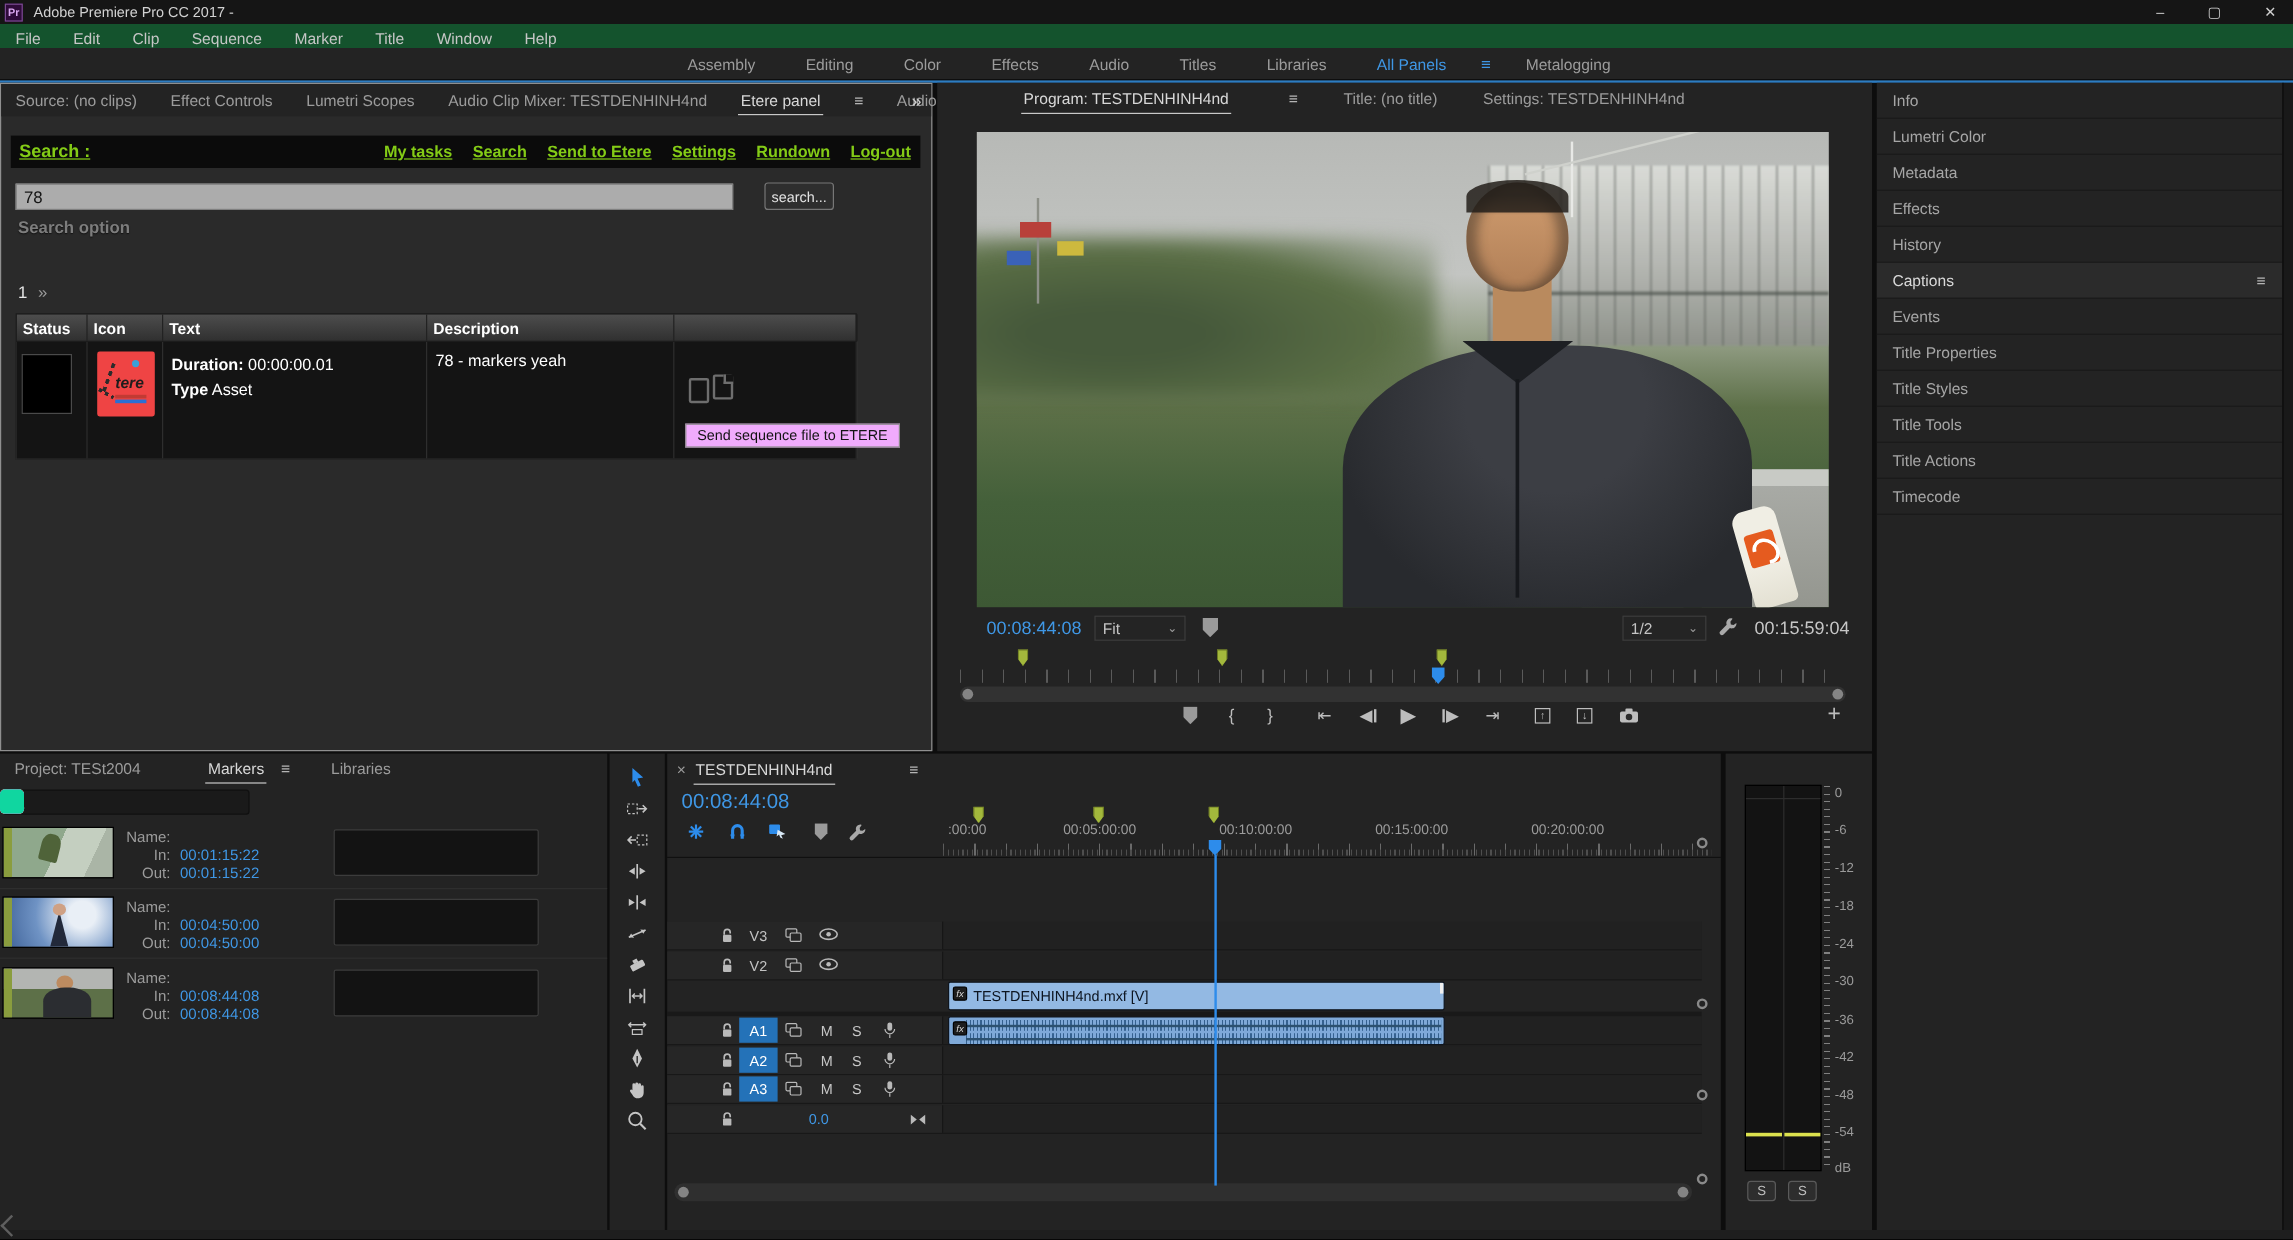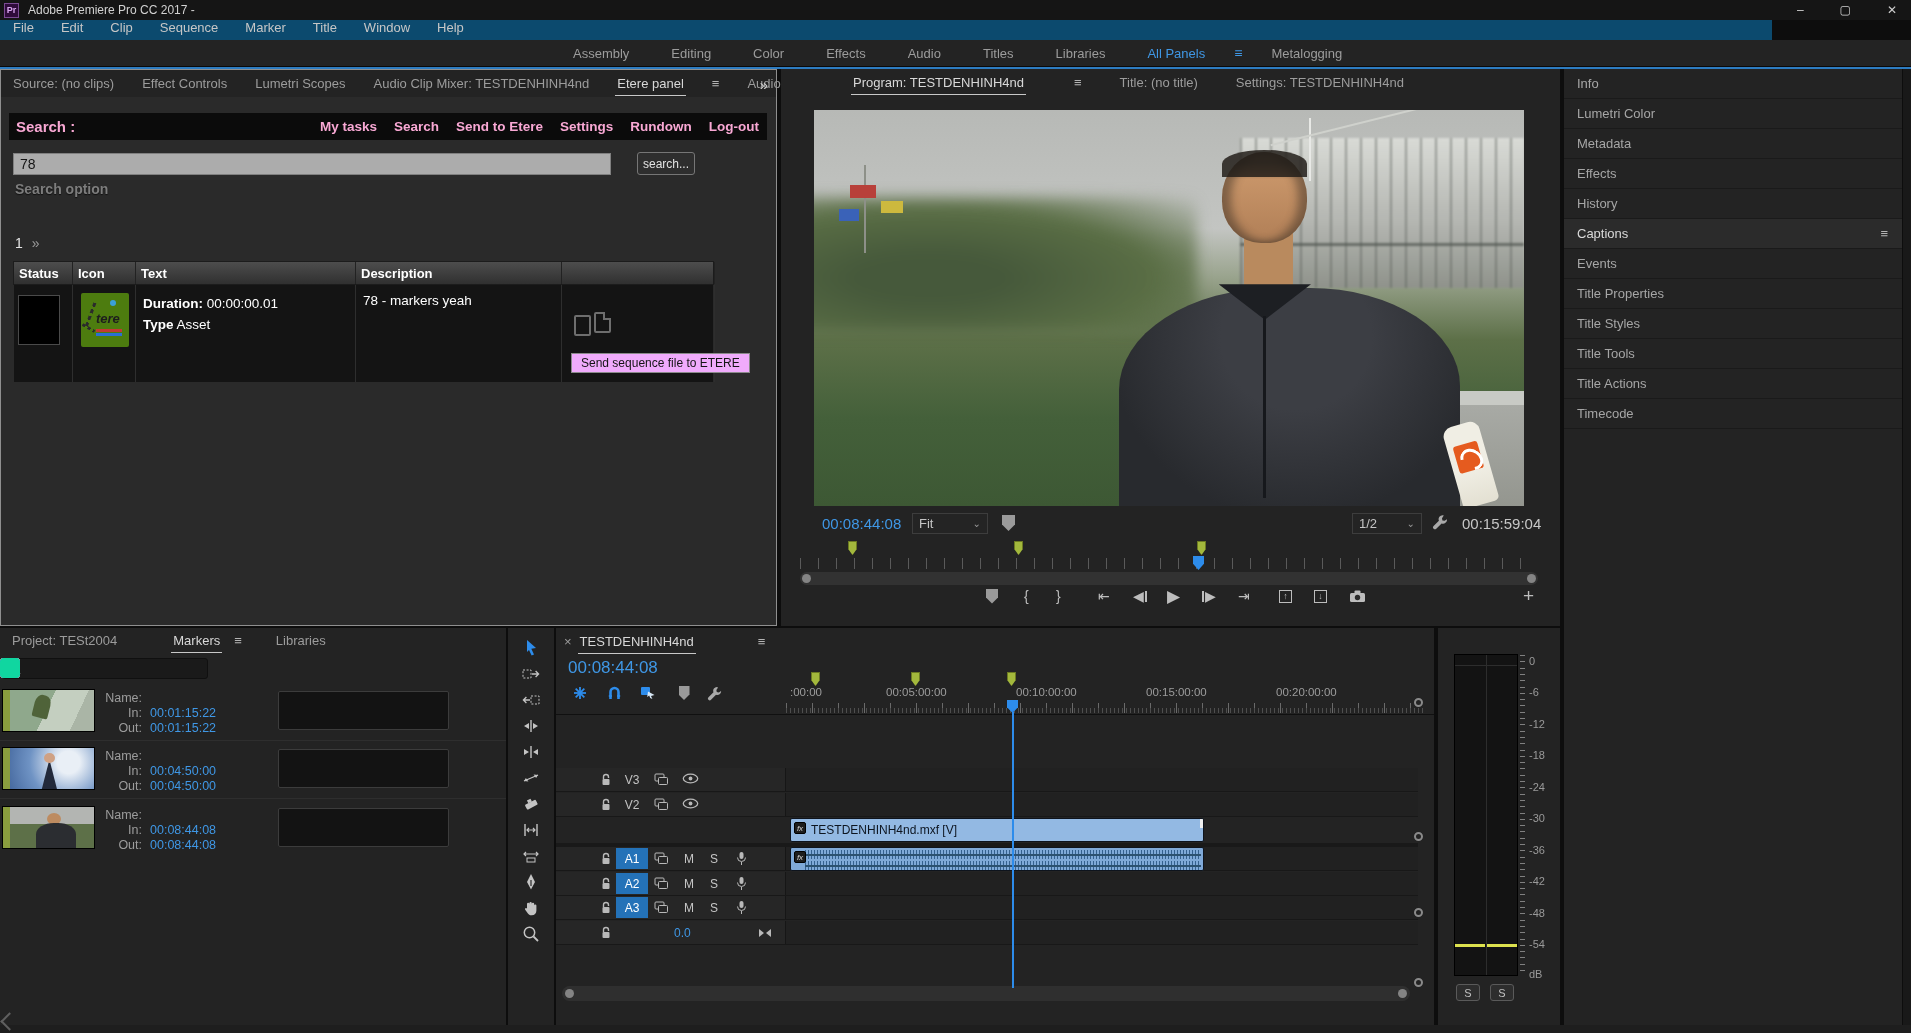--- a/index.html
+++ b/index.html
@@ -11,21 +11,21 @@
   }
   .abs { position:absolute; }
 
   
   .titlebar { left:0; top:0; width:1911px; height:20px; background:#151515; display:flex; align-items:center; }
   .pr-badge { width:15px; height:15px; margin-left:4px; background:#2f0b3a; color:#d9a6ef; border:1px solid #7b4a93;
               font-size:9px; font-weight:bold; display:flex; align-items:center; justify-content:center; }
   .win-title { margin-left:9px; font-size:12px; color:#d2d2d2; }
   .win-btns { margin-left:auto; margin-right:14px; display:flex; gap:36px; font-size:12px; color:#cfcfcf; }
   .win-btns span { cursor:pointer; }
-  .menubar { left:0; top:20px; width:1772px; height:20px; background:#0c4a6e; display:flex; align-items:flex-start;
+  .menubar { left:0; top:20px; width:1911px; height:20px; background:#14532d; display:flex; align-items:flex-end;
              gap:27px; padding-left:13px; font-size:13px; color:#c6c6c6; }
   .menubar span { cursor:default; }
   .wsbar { left:0; top:40px; width:1911px; height:27px; background:#232323; display:flex; align-items:center;
            padding-left:552px; font-size:13px; color:#9c9c9c; border-bottom:1px solid #0a0a0a; }
   .wsbar .ws { padding:0 21px; }
   .wsbar .ws.active { color:#3f97e5; }
   .wsbar .ws-menu { color:#3f97e5; padding:0 8px; font-size:14px; }
   .accent-line { left:0; top:67px; width:1911px; height:2px; background:#2d7cc1; }
 
   
@@ -33,41 +33,41 @@
   .tab { white-space:nowrap; }
   .tab.active { color:#d8d8d8; }
   .tab-underline { position:relative; }
   .tab-underline::after { content:""; position:absolute; left:-2px; right:-2px; bottom:-5px; height:1px; background:#c8c8c8; }
   .hamburger { color:#b4b4b4; font-size:13px; }
 
   
   .panel-left { left:0; top:69px; width:777px; height:557px; background:#2a2a2a; border:1px solid #8f8f8f; }
   .panel-left .tabbar { padding-left:12px; gap:28px; background:#232323; }
   .lp-overflow { position:absolute; right:8px; top:6px; color:#cfcfcf; font-size:15px; }
-  .etere-header { left:8px; top:43px; width:758px; height:27px; background:#0b0b0b; display:flex; align-items:center; color:#f9a8d4; }
+  .etere-header { left:8px; top:43px; width:758px; height:27px; background:#0b0b0b; display:flex; align-items:center; color:#84cc16;text-decoration:underline; }
   .etere-header .search-label { font-weight:bold; font-size:15px; margin-left:7px; }
   .etere-nav { margin-left:auto; margin-right:8px; display:flex; gap:17px; font-weight:bold; font-size:13.5px; }
   .etere-nav span { cursor:pointer; }
   .etere-input { left:12px; top:83px; width:598px; height:22px; background:#acacac; border:1px solid #808080;
                  color:#151515; font-size:14px; padding-left:6px; font-family:"Liberation Sans",sans-serif; }
   .etere-search-btn { left:636px; top:82px; width:58px; height:23px; background:#2e2e2e; border:1px solid #767676;
                       border-radius:3px; color:#e2e2e2; font-size:12px; display:flex; align-items:center; justify-content:center; }
   .etere-option { left:14px; top:111px; color:#7d7d7d; font-weight:bold; font-size:14px; text-shadow:0 1px 1px #111; }
   .etere-pag { left:14px; top:165px; font-size:14px; color:#e6e6e6; }
   .etere-pag .next { color:#9a9a9a; margin-left:5px; }
   .etere-table { left:12px; top:191px; width:701px; }
   .et-head { display:grid; grid-template-columns:59px 63px 220px 206px 153px; height:24px;
              background:linear-gradient(#4d4d4d,#303030); border:1px solid #1c1c1c; }
   .et-head div { display:flex; align-items:center; padding-left:5px; color:#fff; font-weight:bold; font-size:13px;
                  border-right:1px solid #222; }
   .et-body { display:grid; grid-template-columns:59px 63px 220px 206px 153px; height:98px;
              background:#141414; border:1px solid #2a2a2a; border-top:none; }
   .et-body > div { border-right:1px solid #2e2e2e; position:relative; }
   .status-box { position:absolute; left:4px; top:10px; width:42px; height:50px; background:#000; border:1px solid #4a4a4a; }
-  .etere-tile { position:absolute; left:8px; top:8px; width:48px; height:54px; background:#4d7c0f; border-radius:2px; }
+  .etere-tile { position:absolute; left:8px; top:8px; width:48px; height:54px; background:#ef4444; border-radius:2px; }
   .el-a1 { position:absolute; left:8px; top:9px; width:3px; height:26px; transform:rotate(20deg);
            background:repeating-linear-gradient(180deg,#2b2b2b 0 4px,transparent 4px 7px); }
   .el-a2 { position:absolute; left:6px; top:28px; width:3px; height:14px; transform:rotate(-60deg);
            background:repeating-linear-gradient(180deg,#2b2b2b 0 3px,transparent 3px 6px); }
   .el-dot { position:absolute; left:29px; top:7px; width:6px; height:6px; border-radius:50%; background:#3aa0d8; }
   .el-text { position:absolute; left:15px; top:18px; font-style:italic; font-weight:bold; font-size:13px; color:#1d1d1d; }
   .el-bar1 { position:absolute; left:15px; top:36px; width:26px; height:3px; background:#c23a33; }
   .el-bar2 { position:absolute; left:15px; top:40px; width:26px; height:3px; background:#2a6fd4; }
   .et-text { padding:8px 0 0 7px; font-size:13.5px; color:#fff; line-height:21px; }
   .et-desc { padding:8px 0 0 7px; font-size:13.5px; color:#fff; }

